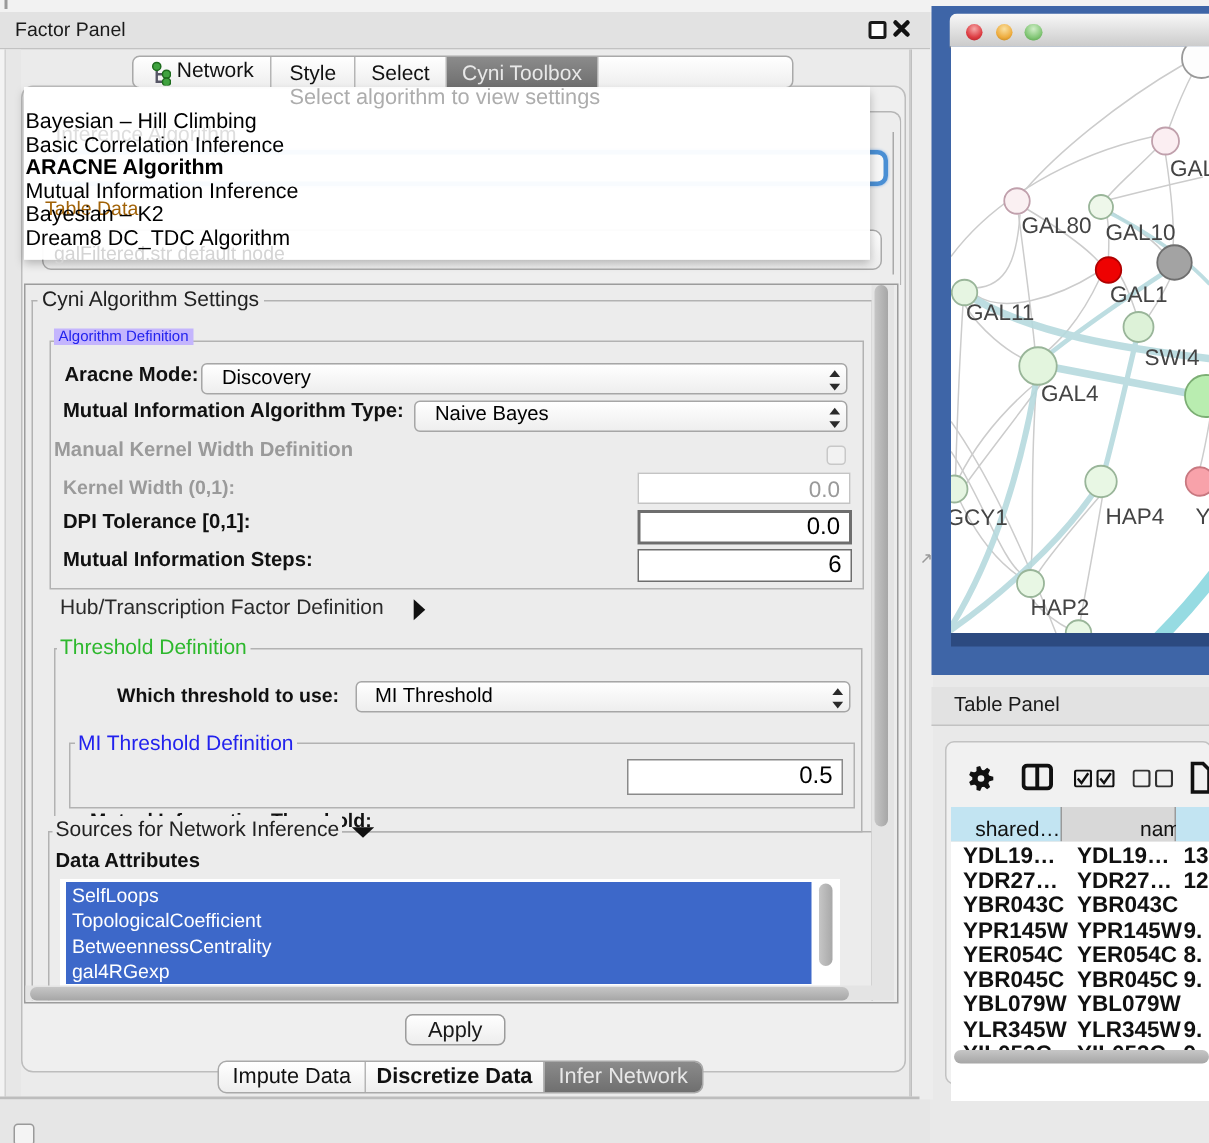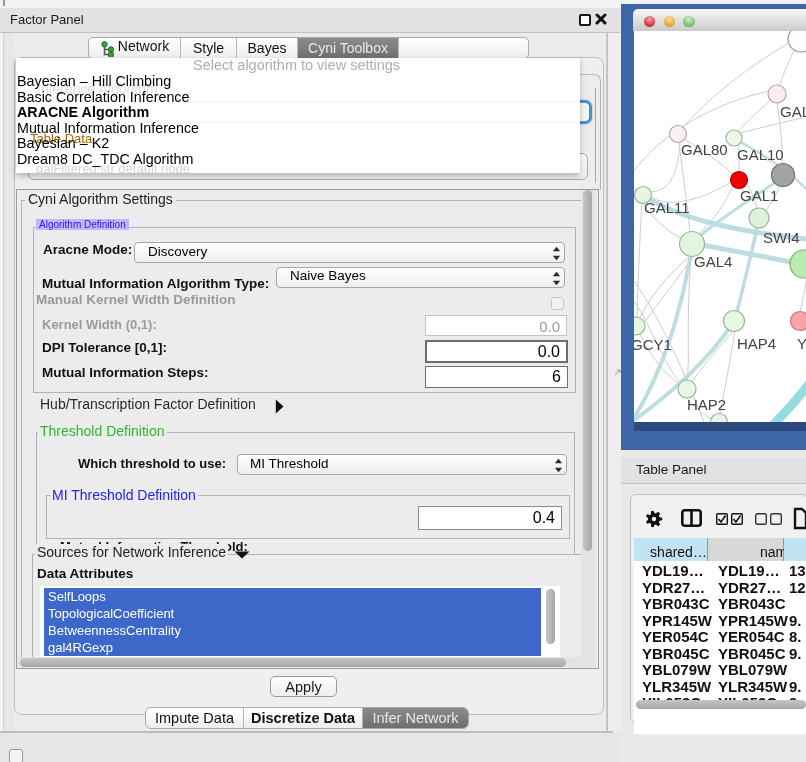--- a/index.html
+++ b/index.html
@@ -45,41 +45,41 @@
 <div class="abs" style="left:88px;top:36.5px;width:439px;height:20px;display:flex;border:1px solid #a9a9a9;border-radius:5px;overflow:hidden;background:linear-gradient(#ffffff,#eeeeee);font-size:14px;color:#111;">
   <div style="width:91px;display:flex;align-items:flex-start;justify-content:center;border-right:1px solid #b5b5b5;">
     <svg width="14" height="17" viewBox="0 0 14 17" style="margin-right:4px;margin-top:2px;">
         <path d="M4.5 5 L4.5 14.5 L10 14.5 M4.5 9.5 L10 9.5" stroke="#565666" stroke-width="1.6" fill="none"></path>
         <circle cx="4.5" cy="4.3" r="2.7" fill="#3fa23f" stroke="#1d6b1d" stroke-width="1"></circle>
         <circle cx="11" cy="9.5" r="2.7" fill="#3fa23f" stroke="#1d6b1d" stroke-width="1"></circle>
         <circle cx="11" cy="14.7" r="2.7" fill="#3fa23f" stroke="#1d6b1d" stroke-width="1"></circle>
       </svg>
     Network</div>
   <div style="width:55px;display:flex;align-items:center;justify-content:center;border-right:1px solid #b5b5b5;">Style</div>
-  <div style="width:60px;display:flex;align-items:center;justify-content:center;border-right:1px solid #b5b5b5;">Bayes</div>
+  <div style="width:60px;display:flex;align-items:center;justify-content:center;border-right:1px solid #b5b5b5;">Select</div>
   <div style="width:100px;display:flex;align-items:center;justify-content:center;border-right:1px solid #b5b5b5;background:linear-gradient(#8b8b8b,#6f6f6f);color:#e8e8e8;">Cyni Toolbox</div>
 </div>
 
 <div class="abs" style="left:16px;top:189px;width:581px;height:478px;border:1px solid #9c9c9c;background:#ececec;"></div>
 
 <div class="abs" style="left:21px;top:200px;width:559px;height:466px;border:1px solid #b2b2b2;border-bottom:none;"></div>
 <div class="lbl" style="left:25px;top:191px;font-size:14px;color:#222;background:#ececec;padding:0 3px;">Cyni Algorithm Settings</div>
 
 <div class="abs" style="left:33px;top:227px;width:541px;height:164px;border:1px solid #b2b2b2;"></div>
 <div class="lbl" style="left:36px;top:219px;font-size:10px;color:#2222ee;background:#c4b5fd;padding:0 3px;">Algorithm Definition</div>
 
 <div class="lbl" style="left:43px;top:242px;font-size:13.5px;font-weight:bold;color:#111;">Aracne Mode:</div>
 <div class="abs combo" style="left:134px;top:242px;width:431px;height:21px;"></div>
 <div class="lbl" style="left:148px;top:244px;font-size:13.5px;">Discovery</div>
 <svg class="arr" style="left:552px;top:246px;" width="8" height="13" viewBox="0 0 8 13">
     <path d="M4 0.5 L7.2 4.5 L0.8 4.5 Z" fill="#2a2a2a"></path>
     <path d="M4 12.5 L7.2 8.5 L0.8 8.5 Z" fill="#2a2a2a"></path>
   </svg>
 
-<div class="lbl" style="left:42px;top:276px;font-size:13.5px;font-weight:bold;color:#111;">Mutual Information Algorithm Type:</div>
+<div class="lbl" style="left:42px;top:266px;font-size:13.5px;font-weight:bold;color:#111;">Mutual Information Algorithm Type:</div>
 <div class="abs combo" style="left:276px;top:267px;width:289px;height:21px;"></div>
 <div class="lbl" style="left:290px;top:268px;font-size:13.5px;">Naive Bayes</div>
 <svg class="arr" style="left:552px;top:271px;" width="8" height="13" viewBox="0 0 8 13">
     <path d="M4 0.5 L7.2 4.5 L0.8 4.5 Z" fill="#2a2a2a"></path>
     <path d="M4 12.5 L7.2 8.5 L0.8 8.5 Z" fill="#2a2a2a"></path>
   </svg>
 
 <div class="lbl" style="left:36px;top:292px;font-size:13.5px;font-weight:bold;color:#9a9a9a;">Manual Kernel Width Definition</div>
 <div class="abs" style="left:551px;top:297px;width:11px;height:11px;border:1px solid #c8c8c8;border-radius:3px;background:#f2f2f2;"></div>
 
@@ -105,21 +105,21 @@
 <div class="lbl" style="left:250px;top:456px;font-size:13.5px;">MI Threshold</div>
 <svg class="arr" style="left:554px;top:458px;" width="8" height="13" viewBox="0 0 8 13">
     <path d="M4 0.5 L7.2 4.5 L0.8 4.5 Z" fill="#2a2a2a"></path>
     <path d="M4 12.5 L7.2 8.5 L0.8 8.5 Z" fill="#2a2a2a"></path>
   </svg>
 
 <div class="abs" style="left:46px;top:495px;width:522px;height:42px;border:1px solid #b2b2b2;"></div>
 <div class="lbl" style="left:50px;top:487px;font-size:14px;color:#2222ee;background:#ececec;padding:0 2px;">MI Threshold Definition</div>
 
 <div class="lbl" style="left:60px;top:510px;font-size:13px;font-weight:bold;color:#111;margin-top:29px;">Mutual Information Threshold:</div>
-<div class="abs" style="left:418px;top:506px;width:144px;height:24px;border:1px solid #8a8a8a;background:#fff;font-size:16px;color:#000;text-align:right;line-height:22px;padding-right:6px;box-sizing:border-box;">0.4</div>
+<div class="abs" style="left:418px;top:506px;width:144px;height:24px;border:1px solid #8a8a8a;background:#fff;font-size:16px;color:#000;text-align:right;line-height:22px;padding-right:6px;box-sizing:border-box;">0.5</div>
 
 <div class="abs" style="left:32px;top:554px;width:548px;height:112px;border:1px solid #b2b2b2;border-bottom:none;"></div>
 <div class="lbl" style="left:35px;top:544px;font-size:14px;color:#222;background:#ececec;padding:0 2px;">Sources for Network Inference</div>
 <svg class="abs" style="left:234px;top:551px;" width="16" height="8" viewBox="0 0 16 8">
     <path d="M0.5 0.5 L15.5 0.5 L8 7.5 Z" fill="#111"></path>
   </svg>
 
 <div class="lbl" style="left:37px;top:566px;font-size:13.5px;font-weight:bold;color:#111;">Data Attributes</div>
 
 <div class="abs" style="left:40px;top:586px;width:520px;height:73px;background:#fff;"></div>

